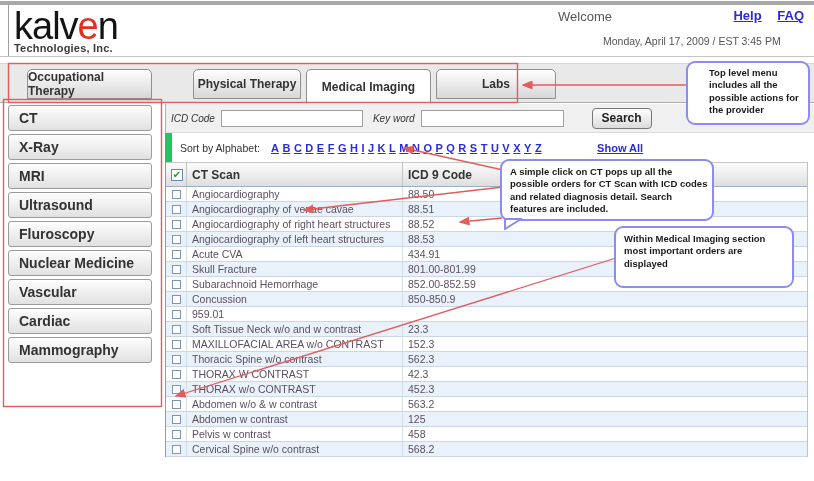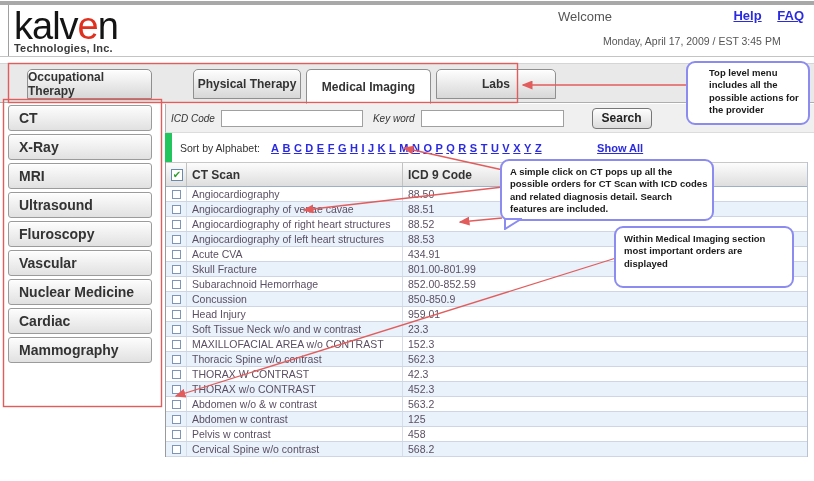--- a/index.html
+++ b/index.html
@@ -128,22 +128,22 @@
     <div class="tab">Labs</div>
   </div>
 
 <div class="sidebar">
 
 <div class="side-btn">CT</div>
     <div class="side-btn">X-Ray</div>
     <div class="side-btn">MRI</div>
     <div class="side-btn">Ultrasound</div>
     <div class="side-btn">Fluroscopy</div>
+    <div class="side-btn">Nuclear Medicine</div>
     <div class="side-btn">Vascular</div>
-    <div class="side-btn">Nuclear Medicine</div>
     <div class="side-btn">Cardiac</div>
     <div class="side-btn">Mammography</div>
   </div>
 
 <div class="searchbar">
   <label class="lbl-icd">ICD Code</label>
   <input class="inp inp-icd" type="text" value="" style="">
   <label class="lbl-key">Key word</label>
   <input class="inp inp-key" type="text" value="" style="">
   <button class="search-btn">Search</button>
@@ -245,21 +245,20 @@
       <div class="r-check">
         <div class="cb"></div>
       </div>
       <div class="r-name">Concussion</div>
       <div class="r-code">850-850.9</div>
     </div>
       <div class="row">
       <div class="r-check">
         <div class="cb"></div>
       </div>
-      <div class="r-name">Head Injury</div>
       <div class="r-code">959.01</div>
     </div>
       <div class="row">
       <div class="r-check">
         <div class="cb"></div>
       </div>
       <div class="r-name">Soft Tissue Neck w/o and w contrast</div>
       <div class="r-code">23.3</div>
     </div>
       <div class="row">

